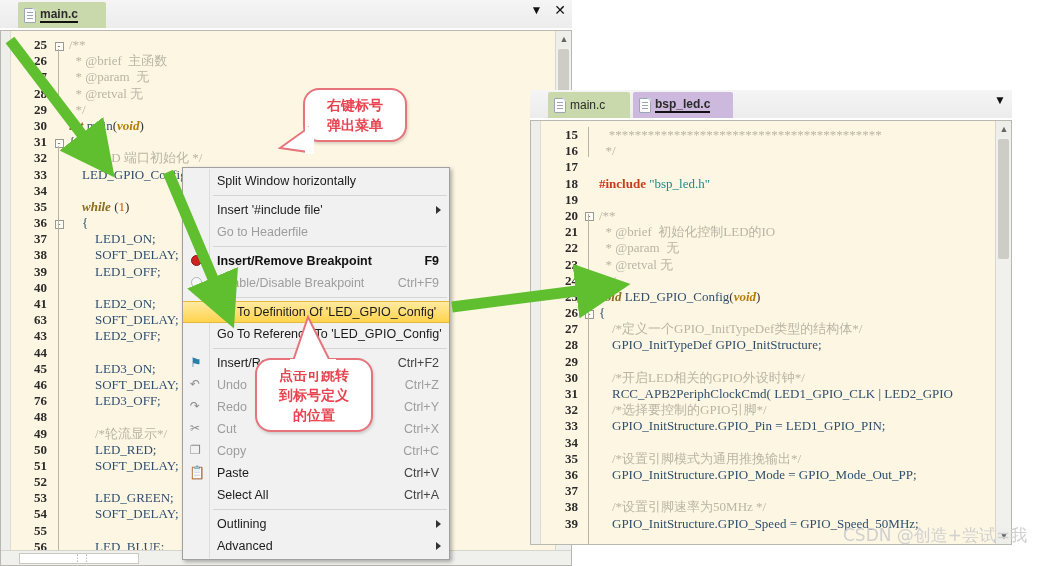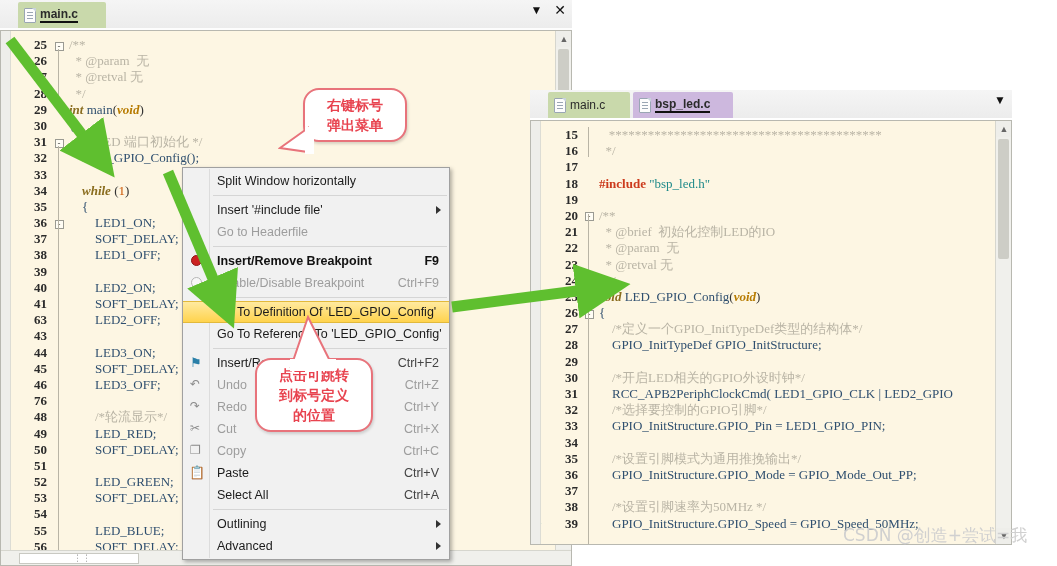--- a/index.html
+++ b/index.html
@@ -278,20 +278,21 @@
             <div class="lnline" style="text-align: center;"></div>
             <div class="lnline" style="text-align: center;"></div>
             <div class="lnline" style="text-align: center;"></div>
             <div class="lnline" style="text-align: center;"></div>
             <div class="lnline" style="text-align: center;"></div>
             <div class="lnline" style="text-align: center;"></div>
             <div class="lnline" style="text-align: center;"></div>
           </div>
         <div id="code-main" style="position:absolute; left:58px; top:6px; right:0;">
             <div class="codeline"><span class="cmt">/**</span></div>
+            <div class="codeline"><span class="cmt">  * @brief  主函数</span></div>
             <div class="codeline"><span class="cmt">  * @param  无</span></div>
             <div class="codeline"><span class="cmt">  * @retval 无</span></div>
             <div class="codeline"><span class="cmt">  */</span></div>
             <div class="codeline"><span class="kw">int </span><span class="plain">main</span><span class="punct">(</span><span class="kw2">void</span><span class="punct">)</span></div>
             <div class="codeline"><span class="plain">{</span></div>
             <div class="codeline"><span class="cmt">    /* LED 端口初始化 */</span></div>
             <div class="codeline"><span class="ident">    LED_GPIO_Config();</span></div>
             <div class="codeline"><span class="plain"></span></div>
             <div class="codeline"><span class="kw">    while </span><span class="punct">(</span><span class="num">1</span><span class="punct">)</span></div>
             <div class="codeline"><span class="plain">    {</span></div>

